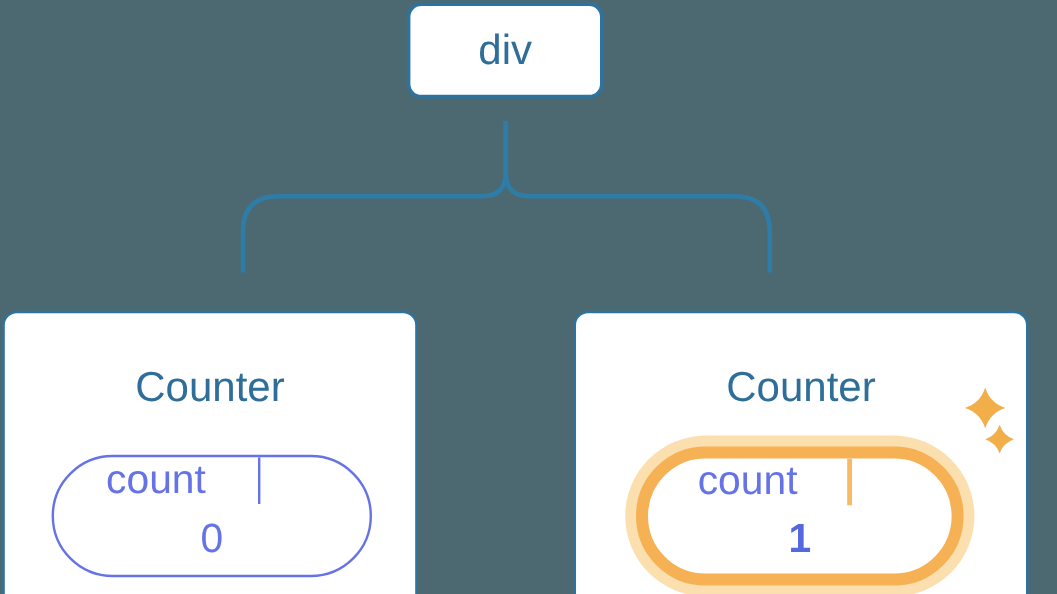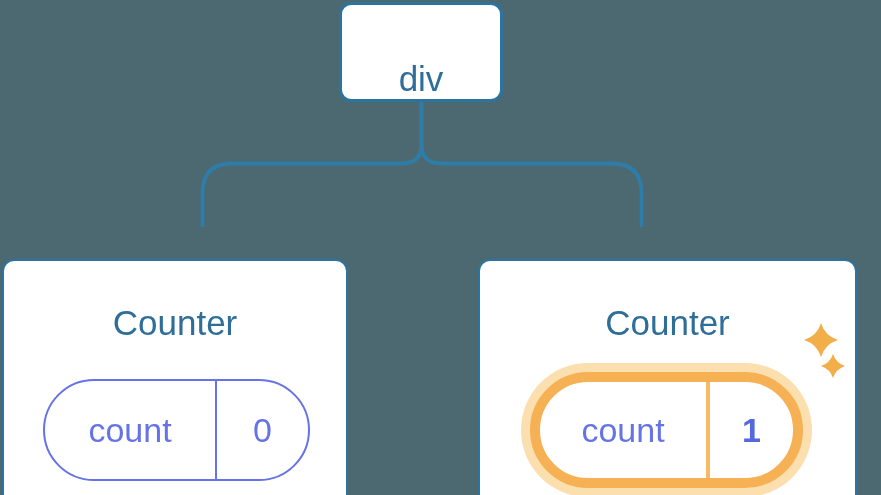--- a/index.html
+++ b/index.html
@@ -17,26 +17,26 @@
   .connectors {
     position: absolute;
     left: 0; top: 0;
     width: 881px; height: 495px;
     pointer-events: none;
   }
 
   .node-root {
     position: absolute;
     left: 339px; top: 2px;
-    width: 164px; height: 100px;
+    width: 164px; height: 80px;
     background: #FFFFFF;
     border: 3px solid #2D739F;
     border-radius: 12px;
     display: flex;
-    align-items: flex-end;
+    align-items: center;
     justify-content: center;
   }
   .node-root-label {
     font-size: 35px;
     font-weight: 500;
     color: #2E6E98;
   }
 
   .card {
     position: absolute;
@@ -58,20 +58,21 @@
     color: #2E6E98;
   }
 
   .pill {
     position: absolute;
     display: flex;
     align-items: stretch;
     background: #FFFFFF;
     border-radius: 999px;
     overflow: hidden;
+    flex-direction: column;
   }
   .pill-plain {
     left: 39px; top: 118px;
     width: 267px; height: 102px;
     border: 2.5px solid #6673E6;
   }
   .pill-highlight {
     left: 50px; top: 111px;
     width: 273px; height: 116px;
     border: 10px solid #F6B155;

